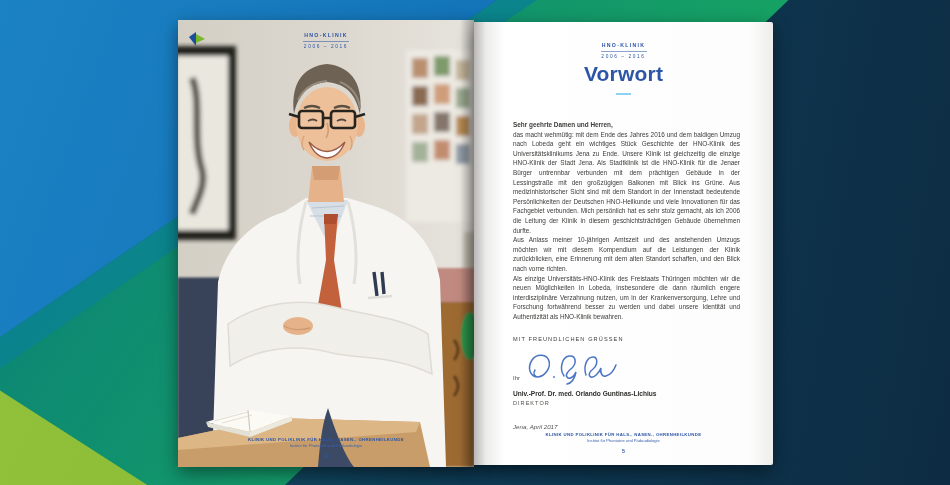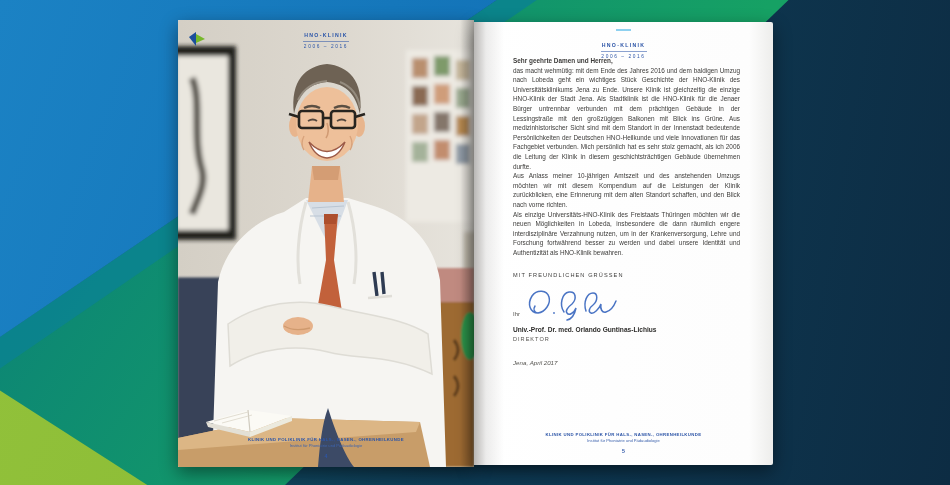--- a/index.html
+++ b/index.html
@@ -194,20 +194,21 @@
   </div>
 
   <div class="page page-right">
 
     <div class="p-header rp-header">
       <div class="h-title">HNO-KLINIK</div>
       <div class="h-rule"></div>
       <div class="h-years">2006 – 2016</div>
     </div>
 
+    <h1 class="vorwort">Vorwort</h1>
     <div class="vorwort-dash"></div>
 
     <div class="body-copy">
       <p class="greeting">Sehr geehrte Damen und Herren,</p>
       <p>das macht wehmütig: mit dem Ende des Jahres 2016 und dem baldigen Umzug nach Lobeda geht ein wichtiges Stück Geschichte der HNO-Klinik des Universitätsklinikums Jena zu Ende. Unsere Klinik ist gleichzeitig die einzige HNO-Klinik der Stadt Jena. Als Stadtklinik ist die HNO-Klinik für die Jenaer Bürger untrennbar verbunden mit dem prächtigen Gebäude in der Lessingstraße mit den großzügigen Balkonen mit Blick ins Grüne. Aus medizinhistorischer Sicht sind mit dem Standort in der Innenstadt bedeutende Persönlichkeiten der Deutschen HNO-Heilkunde und viele Innovationen für das Fachgebiet verbunden. Mich persönlich hat es sehr stolz gemacht, als ich 2006 die Leitung der Klinik in diesem geschichtsträchtigen Gebäude übernehmen durfte.</p>
       <p>Aus Anlass meiner 10-jährigen Amtszeit und des anstehenden Umzugs möchten wir mit diesem Kompendium auf die Leistungen der Klinik zurückblicken, eine Erinnerung mit dem alten Standort schaffen, und den Blick nach vorne richten.</p>
       <p>Als einzige Universitäts-HNO-Klinik des Freistaats Thüringen möchten wir die neuen Möglichkeiten in Lobeda, insbesondere die dann räumlich engere interdisziplinäre Verzahnung nutzen, um in der Krankenversorgung, Lehre und Forschung fortwährend besser zu werden und dabei unsere Identität und Authentizität als HNO-Klinik bewahren.</p>
     </div>
 
     <div class="closing">MIT FREUNDLICHEN GRÜSSEN</div>

